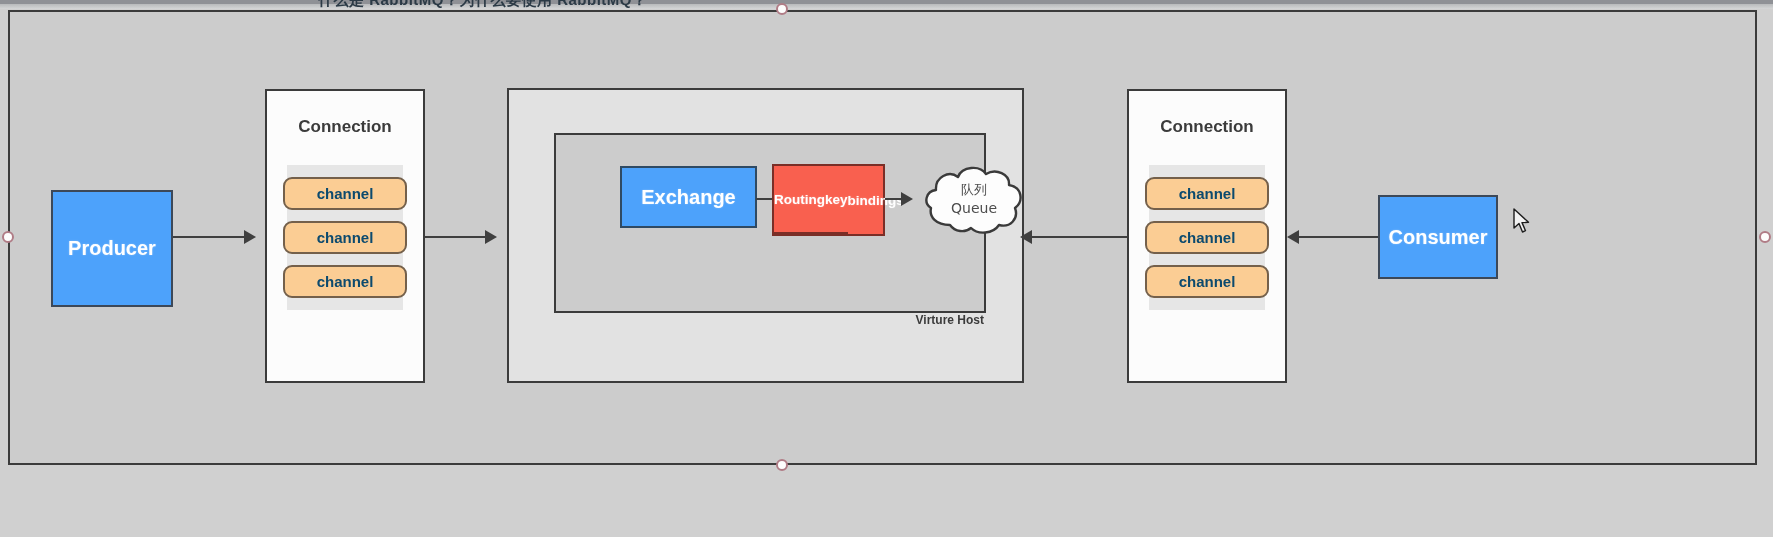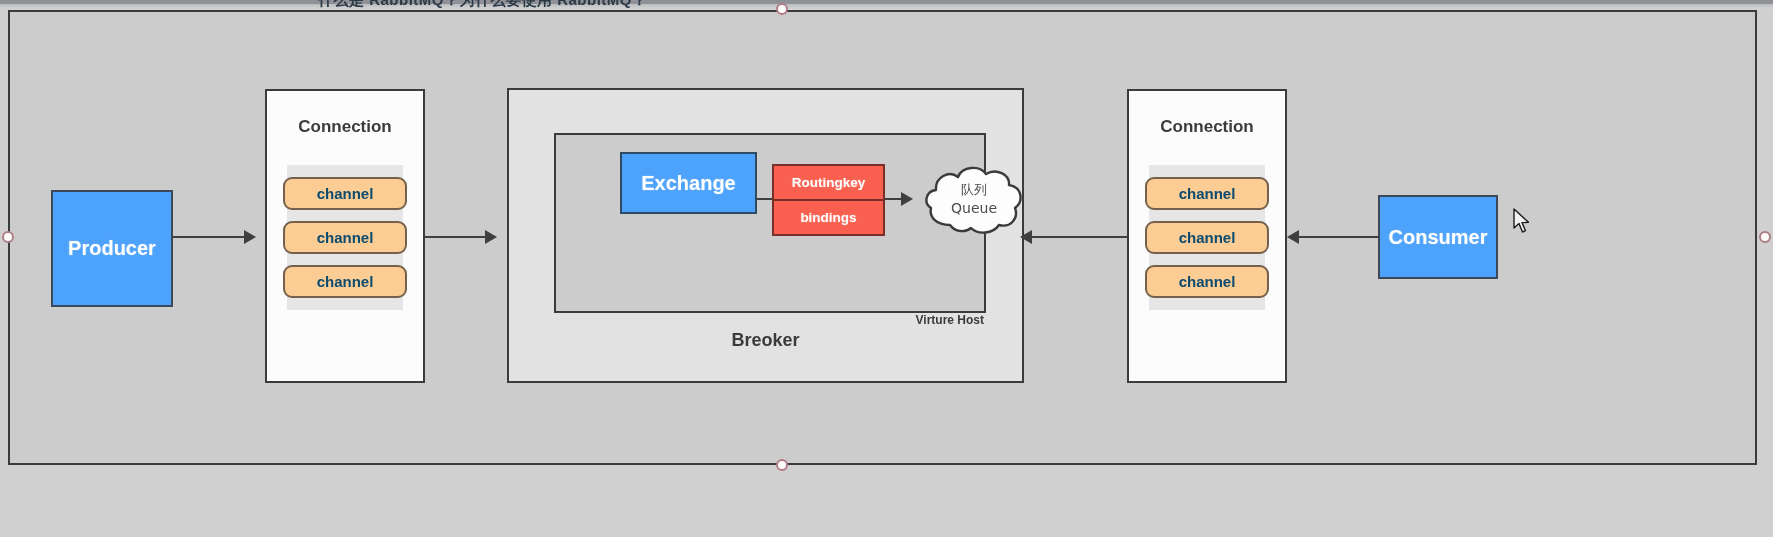--- a/index.html
+++ b/index.html
@@ -110,32 +110,32 @@
   .vhost-label{
     position:absolute;left:0;right:0;top:178px;
     text-align:right;font-size:12px;font-weight:bold;color:#3b3b3b;
   }
   .broker-label{
     position:absolute;left:0;right:0;top:240px;
     text-align:center;font-size:18px;font-weight:bold;color:#3b3b3b;
   }
 
   #exchange-box{
-    position:absolute;left:64px;top:17px;width:137px;height:62px;
+    position:absolute;left:64px;top:31px;width:137px;height:62px;
     background:#4da2fb;border:2px solid #2f4a63;box-sizing:border-box;
     display:flex;align-items:center;justify-content:center;
     color:#fff;font-weight:bold;font-size:20px;
     text-shadow:0 0 2px rgba(255,255,255,.35);
   }
 
   #binding-box{
     position:absolute;left:216px;top:29px;width:113px;height:72px;
     border:2px solid #7a2e27;box-sizing:border-box;
     background:#f9604f;
-    display:flex;flex-direction:column;
+    display:flex;flex-direction:row;
   }
   #binding-box .row{
     flex:1;display:flex;align-items:center;justify-content:center;
     color:#ffffff;font-size:13.5px;font-weight:bold;
     text-shadow:0 0 2px rgba(255,255,255,.3);
   }
   #binding-box .row.top{border-bottom:2px solid #7a2e27;}
 
   
   #queue-cloud{
@@ -219,21 +219,20 @@
           </svg>
           <div class="cloud-text">
             <span class="cn">队列</span>
             <span class="en">Queue</span>
           </div>
         </div>
 
         <div class="vhost-label">Virture Host</div>
       </div>
 
-      <div class="broker-label">Breoker</div>
     </div>
 
     <div class="conn" style="left:1022px;top:224px;width:95px;"></div>
     <div class="arrow left" style="left:1010px;top:218px;"></div>
 
     <div class="white-panel" id="connection-right">
       <div class="panel-title">Connection</div>
       <div class="channel-stack">
         <div class="channel-pill">channel</div>
         <div class="channel-pill">channel</div>

